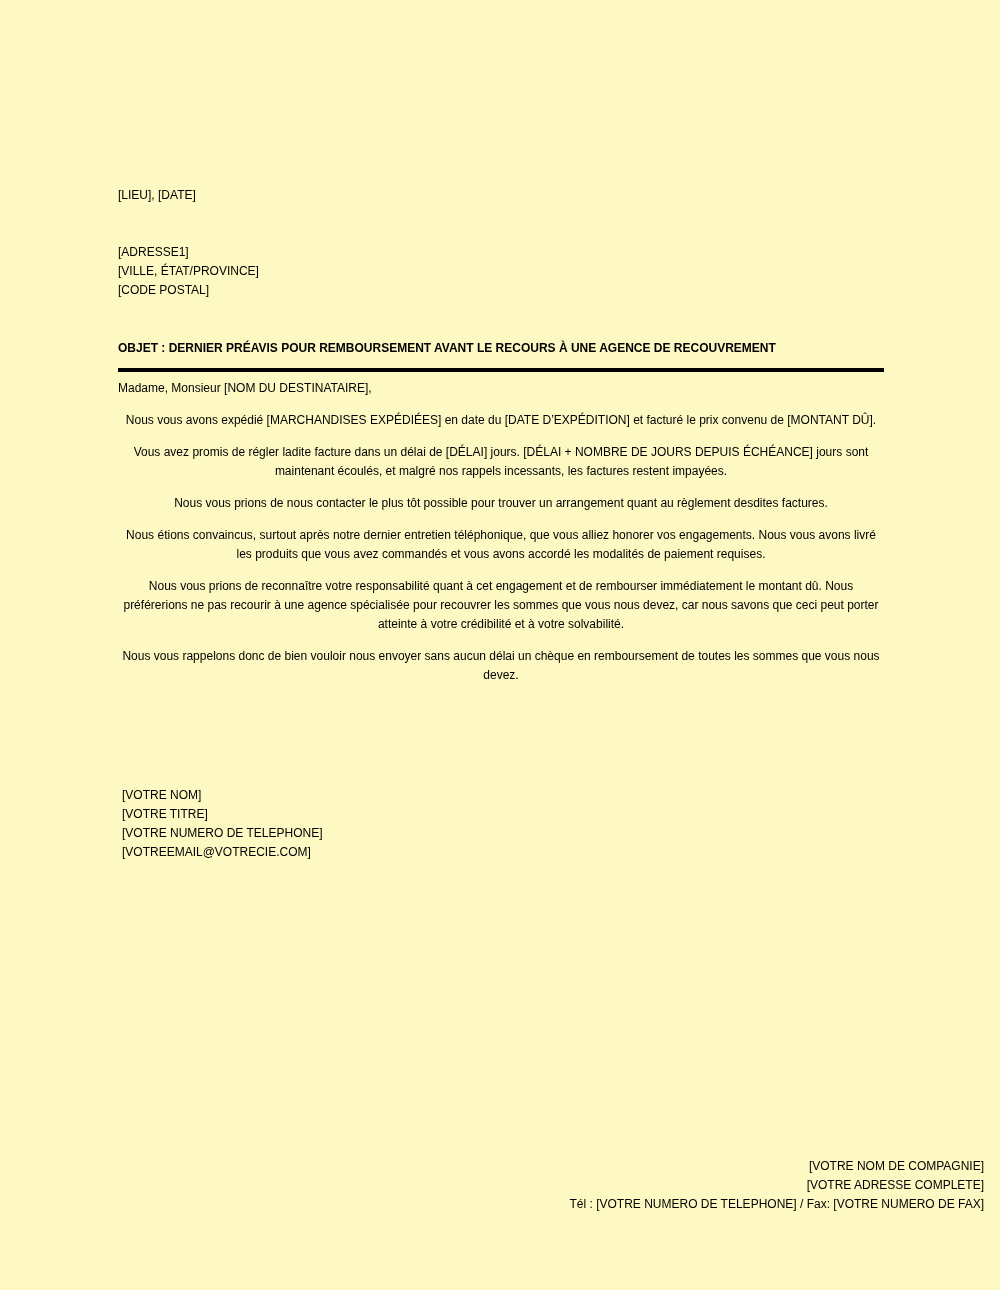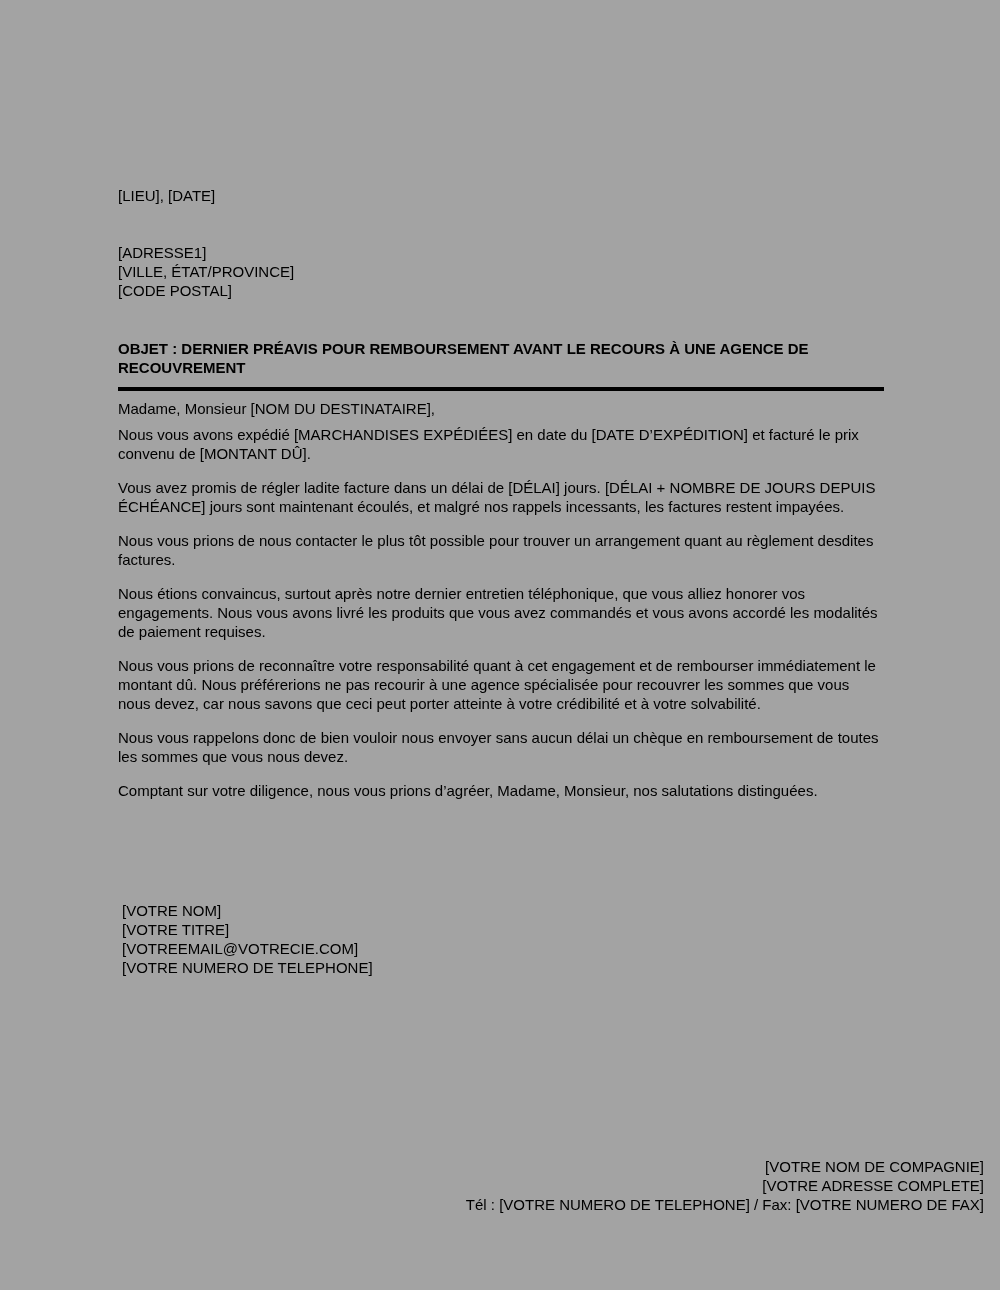--- a/index.html
+++ b/index.html
@@ -4,24 +4,24 @@
 <style>
   html, body {
     margin: 0;
     padding: 0;
     background: #ffffff;
   }
   .page {
     position: relative;
     width: 1000px;
     height: 1290px;
-    background: #a3a3a3;
+    background: #fef9c3;
     color: #000000;
     font-family: "Liberation Sans", sans-serif;
-    font-size: 15px;
+    font-size: 12px;
     line-height: 19px;
     overflow: hidden;
     box-sizing: border-box;
   }
   .content {
     position: absolute;
     left: 118px;
     top: 186px;
     width: 766px;
   }
@@ -54,23 +54,23 @@
     border-top: 4px solid #000000;
     width: 766px;
     height: 0;
   }
 
   .salutation {
     margin-top: 7px;
   }
 
   .body-p {
-    margin-top: 7px;
+    margin-top: 13px;
     line-height: 19px;
-    text-align: left;
+    text-align: center;
   }
 
   .signature-block {
     margin: 4px;
     padding: 0;
     list-style: none;
     margin-top: 101px;
   }
   .signature-block li {
     margin: 0;
@@ -116,27 +116,26 @@
     <hr class="subject-rule">
 
     <div class="salutation">Madame, Monsieur [NOM DU DESTINATAIRE],</div>
 
     <p class="body-p">Nous vous avons expédié [MARCHANDISES EXPÉDIÉES] en date du [DATE D’EXPÉDITION] et facturé le prix convenu de [MONTANT DÛ].</p>
     <p class="body-p">Vous avez promis de régler ladite facture dans un délai de [DÉLAI] jours. [DÉLAI + NOMBRE DE JOURS DEPUIS ÉCHÉANCE]  jours sont maintenant écoulés, et malgré nos rappels incessants, les factures restent impayées.</p>
     <p class="body-p">Nous vous prions de nous contacter le plus tôt possible pour trouver un arrangement quant au règlement desdites factures.</p>
     <p class="body-p">Nous étions convaincus, surtout après notre dernier entretien téléphonique, que vous alliez honorer vos engagements. Nous vous avons livré les produits que vous avez commandés et vous avons accordé les modalités de paiement requises.</p>
     <p class="body-p">Nous vous prions de reconnaître votre responsabilité quant à cet engagement et de rembourser immédiatement le montant dû. Nous préférerions ne pas recourir à une agence spécialisée pour recouvrer les sommes que vous nous devez, car nous savons que ceci peut porter atteinte à votre crédibilité et à votre solvabilité.</p>
     <p class="body-p">Nous vous rappelons donc de bien vouloir nous envoyer sans aucun délai un chèque en remboursement de toutes les sommes que vous nous devez.</p>
-    <p class="body-p">Comptant sur votre diligence, nous vous prions d’agréer, Madame, Monsieur, nos salutations distinguées.</p>
 
     <ul class="signature-block">
       <li>[VOTRE NOM]</li>
       <li>[VOTRE TITRE]</li>
+      <li>[VOTRE NUMERO DE TELEPHONE]</li>
       <li>[VOTREEMAIL@VOTRECIE.COM]</li>
-      <li>[VOTRE NUMERO DE TELEPHONE]</li>
     </ul>
 
   </div>
 
   <div class="footer">
     <div>[VOTRE NOM DE COMPAGNIE]</div>
     <div>[VOTRE ADRESSE COMPLETE]</div>
     <div>Tél : [VOTRE NUMERO DE TELEPHONE] / Fax: [VOTRE NUMERO DE FAX]</div>
   </div>
 

